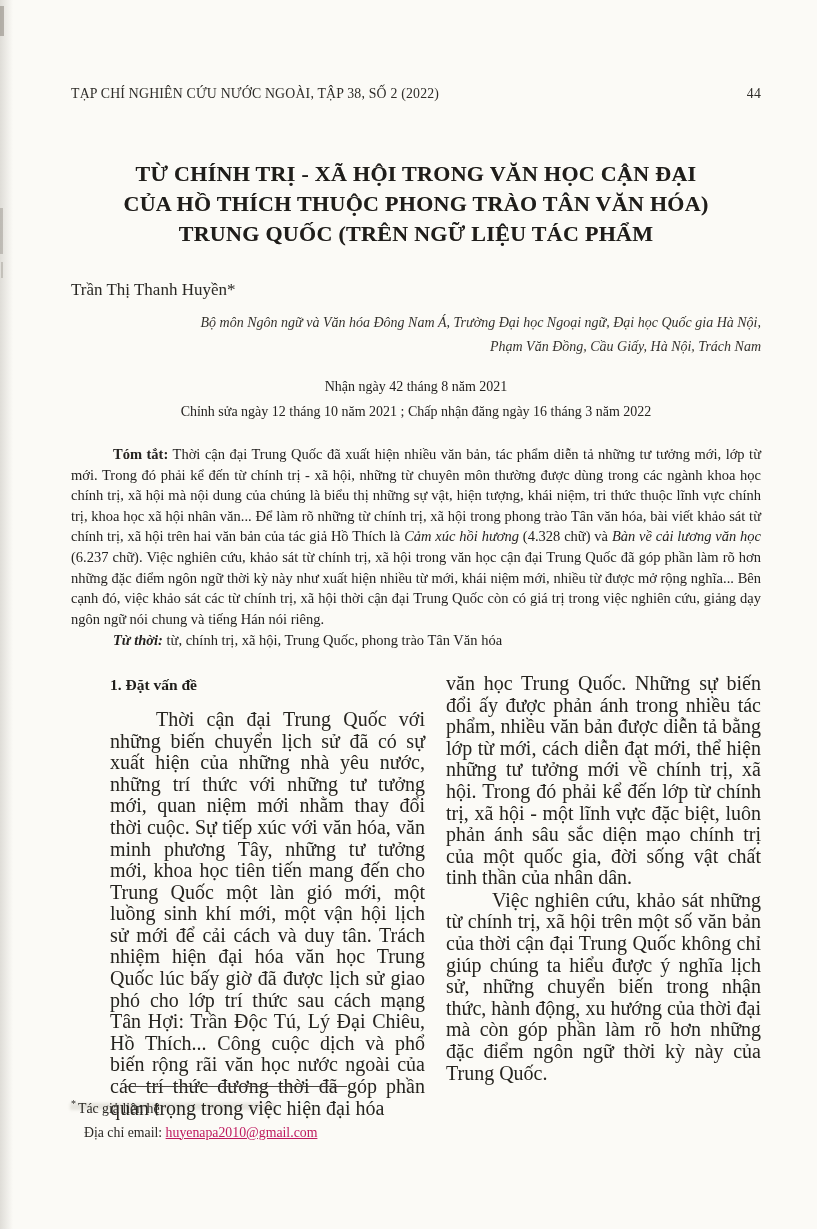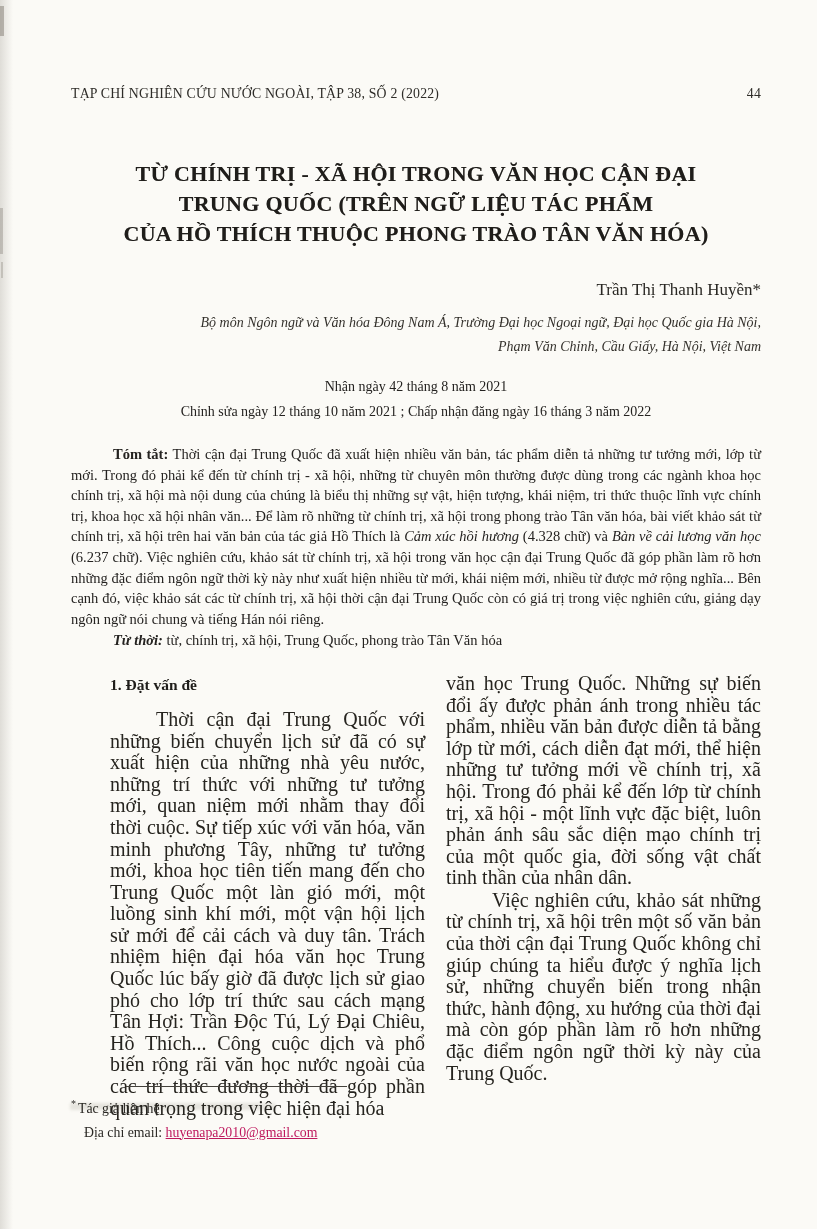--- a/index.html
+++ b/index.html
@@ -25,21 +25,21 @@
   .content { position:absolute; left:71px; top:0; width:690px; }
 
   .header { display:flex; justify-content:space-between; align-items:baseline;
     margin-top:86px; font-size:13.8px; letter-spacing:.2px; color:#2e2c28;gap:12px; }
 
   .title { margin:57px 0 0; text-align:center; font-size:22px; line-height:30px;
     font-weight:bold; letter-spacing:.3px; color:#1f1d1a;
     text-shadow:0 0 .6px rgba(31,29,26,.45); }
   .title span { display:block; }
 
-  .author { margin-top:31px; text-align:right; font-size:17px; color:#292723; }
+  .author { margin-top:31px; text-align:left; font-size:17px; color:#292723; }
 
   .affiliation { margin-top:11px; text-align:right; font-style:italic;
     font-size:14px; line-height:24px; color:#34312c; }
   .affiliation span { display:block; }
 
   .dates { margin-top:15px; text-align:center; font-size:14px; line-height:25px; }
   .dates span { display:block; }
 
   .abstract { margin:20px 0 0; font-size:14.5px; line-height:20.6px;
     text-align:justify; text-indent:42px; }
@@ -77,29 +77,29 @@
 
   <div class="content">
 
     <div class="header">
       <span>TẠP CHÍ NGHIÊN CỨU NƯỚC NGOÀI, TẬP 38, SỐ 2 (2022)</span>
       <span>44</span>
     </div>
 
     <h1 class="title">
       <span>TỪ CHÍNH TRỊ - XÃ HỘI TRONG VĂN HỌC CẬN ĐẠI</span>
+      <span>CỦA HỒ THÍCH THUỘC PHONG TRÀO TÂN VĂN HÓA)</span>
       <span>TRUNG QUỐC (TRÊN NGỮ LIỆU TÁC PHẨM</span>
-      <span>CỦA HỒ THÍCH THUỘC PHONG TRÀO TÂN VĂN HÓA)</span>
     </h1>
 
     <div class="author"><span>Trần Thị Thanh Huyền</span><span>*</span></div>
 
     <div class="affiliation">
       <span>Bộ môn Ngôn ngữ và Văn hóa Đông Nam Á, Trường Đại học Ngoại ngữ, Đại học Quốc gia Hà Nội,</span>
-      <span>Phạm Văn Chỉnh, Cầu Giấy, Hà Nội, Việt Nam</span>
+      <span>Phạm Văn Đồng, Cầu Giấy, Hà Nội, Trách Nam</span>
     </div>
 
     <div class="dates">
       <span>Nhận ngày 42 tháng 8 năm 2021</span>
       <span>Chỉnh sửa ngày 12 tháng 10 năm 2021 ; Chấp nhận đăng ngày 16 tháng 3 năm 2022</span>
     </div>
 
     <p class="abstract"><b>Tóm tắt:</b><span> Thời cận đại Trung Quốc đã xuất hiện nhiều văn bản, tác phẩm diễn tả những tư tưởng mới, lớp từ mới. Trong đó phải kể đến từ chính trị - xã hội, những từ chuyên môn thường được dùng trong các ngành khoa học chính trị, xã hội mà nội dung của chúng là biểu thị những sự vật, hiện tượng, khái niệm, tri thức thuộc lĩnh vực chính trị, khoa học xã hội nhân văn... Để làm rõ những từ chính trị, xã hội trong phong trào Tân văn hóa, bài viết khảo sát từ chính trị, xã hội trên hai văn bản của tác giả Hồ Thích là </span><i>Cảm xúc hồi hương</i><span> (4.328 chữ) và </span><i>Bàn về cải lương văn học</i><span> (6.237 chữ). Việc nghiên cứu, khảo sát từ chính trị, xã hội trong văn học cận đại Trung Quốc đã góp phần làm rõ hơn những đặc điểm ngôn ngữ thời kỳ này như xuất hiện nhiều từ mới, khái niệm mới, nhiều từ được mở rộng nghĩa... Bên cạnh đó, việc khảo sát các từ chính trị, xã hội thời cận đại Trung Quốc còn có giá trị trong việc nghiên cứu, giảng dạy ngôn ngữ nói chung và tiếng Hán nói riêng.</span></p>
 
     <p class="keywords"><span class="kw-label">Từ thời:</span><span> từ, chính trị, xã hội, Trung Quốc, phong trào Tân Văn hóa</span></p>

